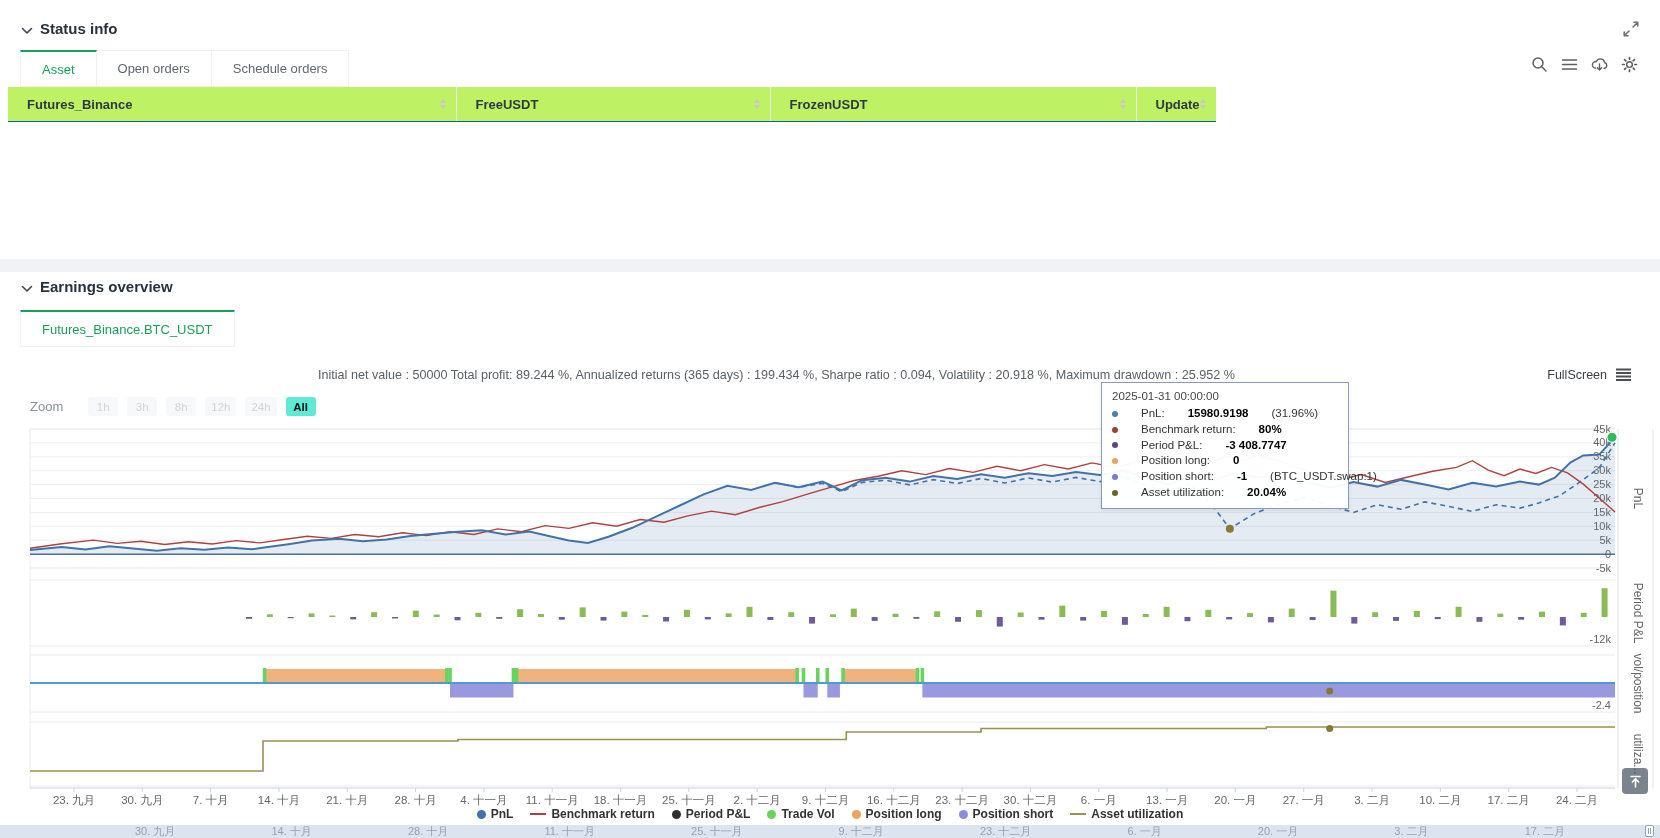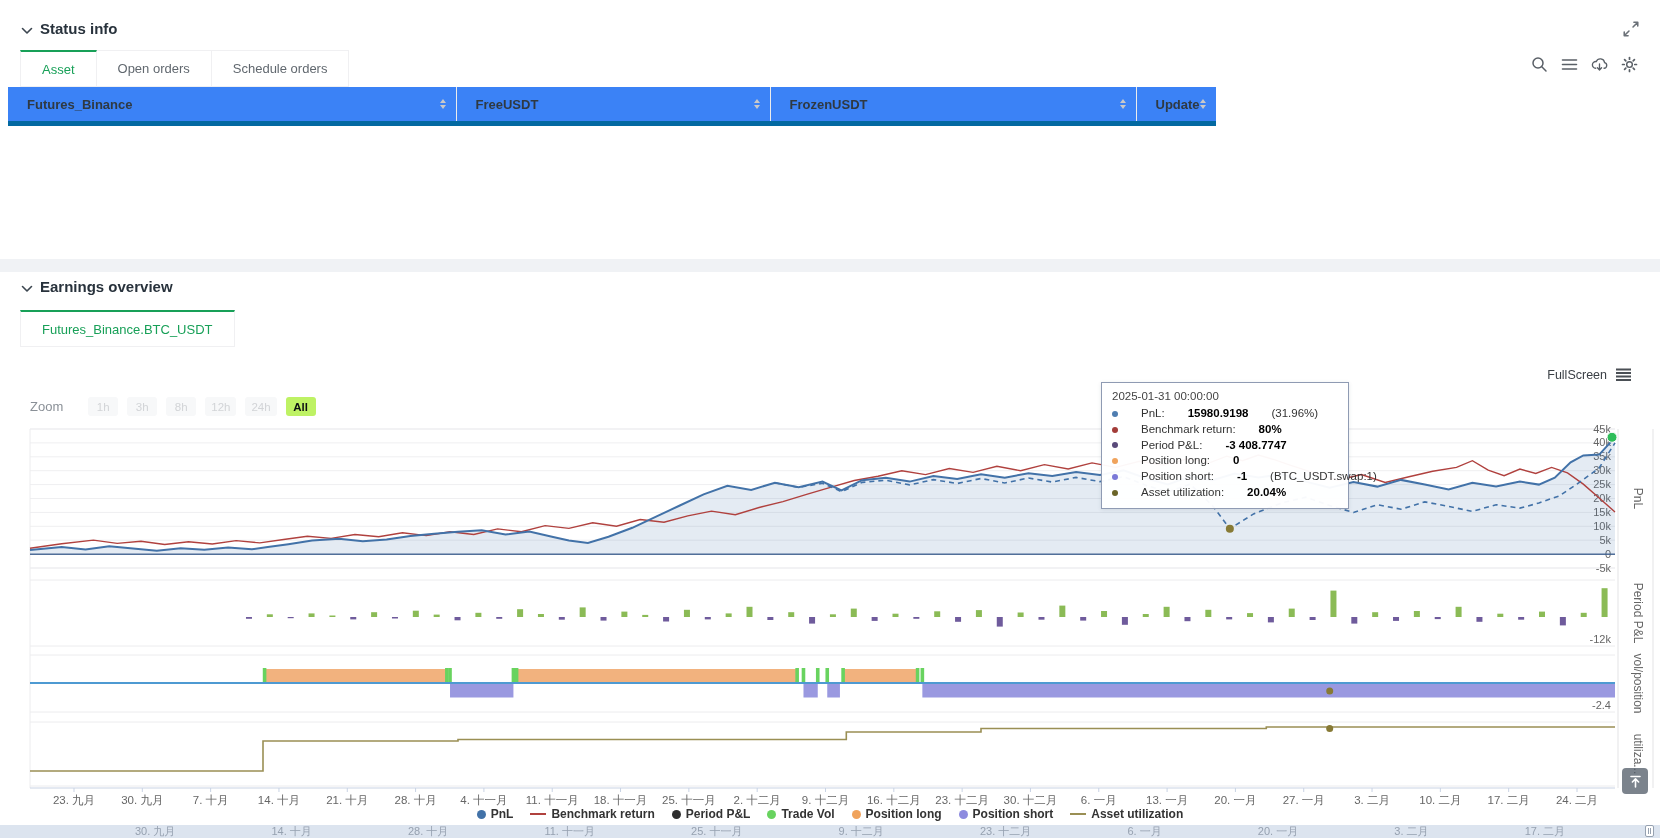--- a/index.html
+++ b/index.html
@@ -11,39 +11,39 @@
   
   .tabs-row{position:absolute;display:flex;}
   .tab{height:37px;display:flex;align-items:center;padding:0 21px;border:1px solid #f0f0f2;border-left-width:0;font-size:13px;color:#61686f;background:#fff;cursor:pointer;box-sizing:border-box;}
   .tab:first-child{border-left-width:1px;}
   .tab.active{color:#18a058;border-top:2px solid #18a058;font-weight:500;}
   
   .tool-icons{position:absolute;right:22px;display:flex;gap:13px;align-items:center;}
   .tool-icons .ticon{width:17px;height:17px;cursor:pointer;}
   
   .tbl{position:absolute;left:8px;right:8px;border-collapse:collapse;}
-  .tbl th{background:#3b82f6;font-weight:700;font-size:13px;color:#2f3942;text-align:left;height:34px;padding:0 10px 0 19px;border-bottom:5px solid #0369a1;border-right:1px solid #ececec;}
+  .tbl th{background:#bef264;font-weight:700;font-size:13px;color:#2f3942;text-align:left;height:34px;padding:0 10px 0 19px;border-bottom:1px solid #0369a1;border-right:1px solid #ececec;}
   .tbl th:last-child{border-right:none;}
   .tbl td{height:33px;font-size:13px;color:#555c63;padding:0 10px 0 19px;border-bottom:1px solid #f2f2f2;border-right:1px solid #f6f6f6;background:#fff;}
   .tbl td:last-child{border-right:none;}
   .th-inner{display:flex;align-items:center;justify-content:space-between;}
   .sorter{display:flex;flex-direction:column;gap:2px;cursor:pointer;}
   .sorter .up{width:0;height:0;border-left:3.5px solid transparent;border-right:3.5px solid transparent;border-bottom:4px solid #c9c9c9;}
   .sorter .dn{width:0;height:0;border-left:3.5px solid transparent;border-right:3.5px solid transparent;border-top:4px solid #c9c9c9;}
   .divider-band{position:absolute;left:0;top:259px;width:100%;height:13px;background:#f0f2f5;}
   
   .chart-region{position:absolute;left:0;top:352px;width:1660px;height:486px;}
   .summary{position:absolute;left:318px;top:16px;right:150px;font-size:12.6px;color:#5a5f66;white-space:nowrap;overflow:hidden;}
   .fullscreen{position:absolute;right:28px;top:16px;display:flex;align-items:center;gap:8px;cursor:pointer;}
   .fullscreen .fs-label{font-size:12.5px;color:#3a3f45;}
   .zoom-row{position:absolute;left:30px;top:45px;display:flex;align-items:center;gap:23px;}
   .zoom-label{font-size:13px;color:#8a9097;margin-right:2px;}
   .zbtn{min-width:18px;height:19px;padding:0 6px;font-size:11.5px;border-radius:3px;display:flex;align-items:center;justify-content:center;cursor:pointer;}
   .zbtn.disabled{background:#f7f8f9;color:#d2d4d7;}
-  .zbtn.selected{background:#bef264;color:#0c0f12;font-weight:700;}
+  .zbtn.selected{background:#5eead4;color:#0c0f12;font-weight:700;}
   .chart-svg{position:absolute;left:0;top:0;}
   
   .legend{position:absolute;left:0;right:0;top:455px;display:flex;justify-content:center;gap:17px;align-items:center;}
   .litem{display:flex;align-items:center;gap:5px;font-size:12px;font-weight:700;color:#333;cursor:pointer;}
   .ldot{width:9px;height:9px;border-radius:50%;}
   .lline{width:16px;height:0;border-top:2px solid;}
   
   .tt{position:absolute;left:1101px;top:30px;width:226px;background:rgba(255,255,255,.96);border:1px solid #8f9bb3;border-radius:0;padding:6px 10px 7px;font-size:11.5px;color:#333;box-shadow:0 1px 4px rgba(60,70,90,.12);z-index:6;}
   .tt-time{color:#444;line-height:15px;margin-bottom:2px;}
   .tt-line{display:flex;align-items:center;gap:23px;line-height:15.8px;white-space:nowrap;}
@@ -165,20 +165,21 @@
           <polyline points="1.5,1.5 6,6 10.5,1.5" fill="none" stroke="#3c4650" stroke-width="1.6" stroke-linecap="round" stroke-linejoin="round"></polyline>
         </svg>
       <div class="sec-title">Earnings overview</div>
     </div>
 
     <div class="tabs-row" style="left:20px;top:310px;">
       <div class="tab active">Futures_Binance.BTC_USDT</div>
     </div>
 
     <div class="chart-region">
+      <div class="summary">Initial net value : 50000 Total profit: 89.244 %, Annualized returns (365 days) : 199.434 %, Sharpe ratio : 0.094, Volatility : 20.918 %, Maximum drawdown : 25.952 %</div>
 
       <div class="fullscreen">
         <span class="fs-label">FullScreen</span>
         <svg width="17" height="14" viewBox="0 0 17 14">
             <path d="M1 1.5h15M1 5h15M1 8.5h15M1 12h15" stroke="#4a4f55" stroke-width="2"></path>
           </svg>
       </div>
 
       <div class="zoom-row">
         <span class="zoom-label">Zoom</span>

